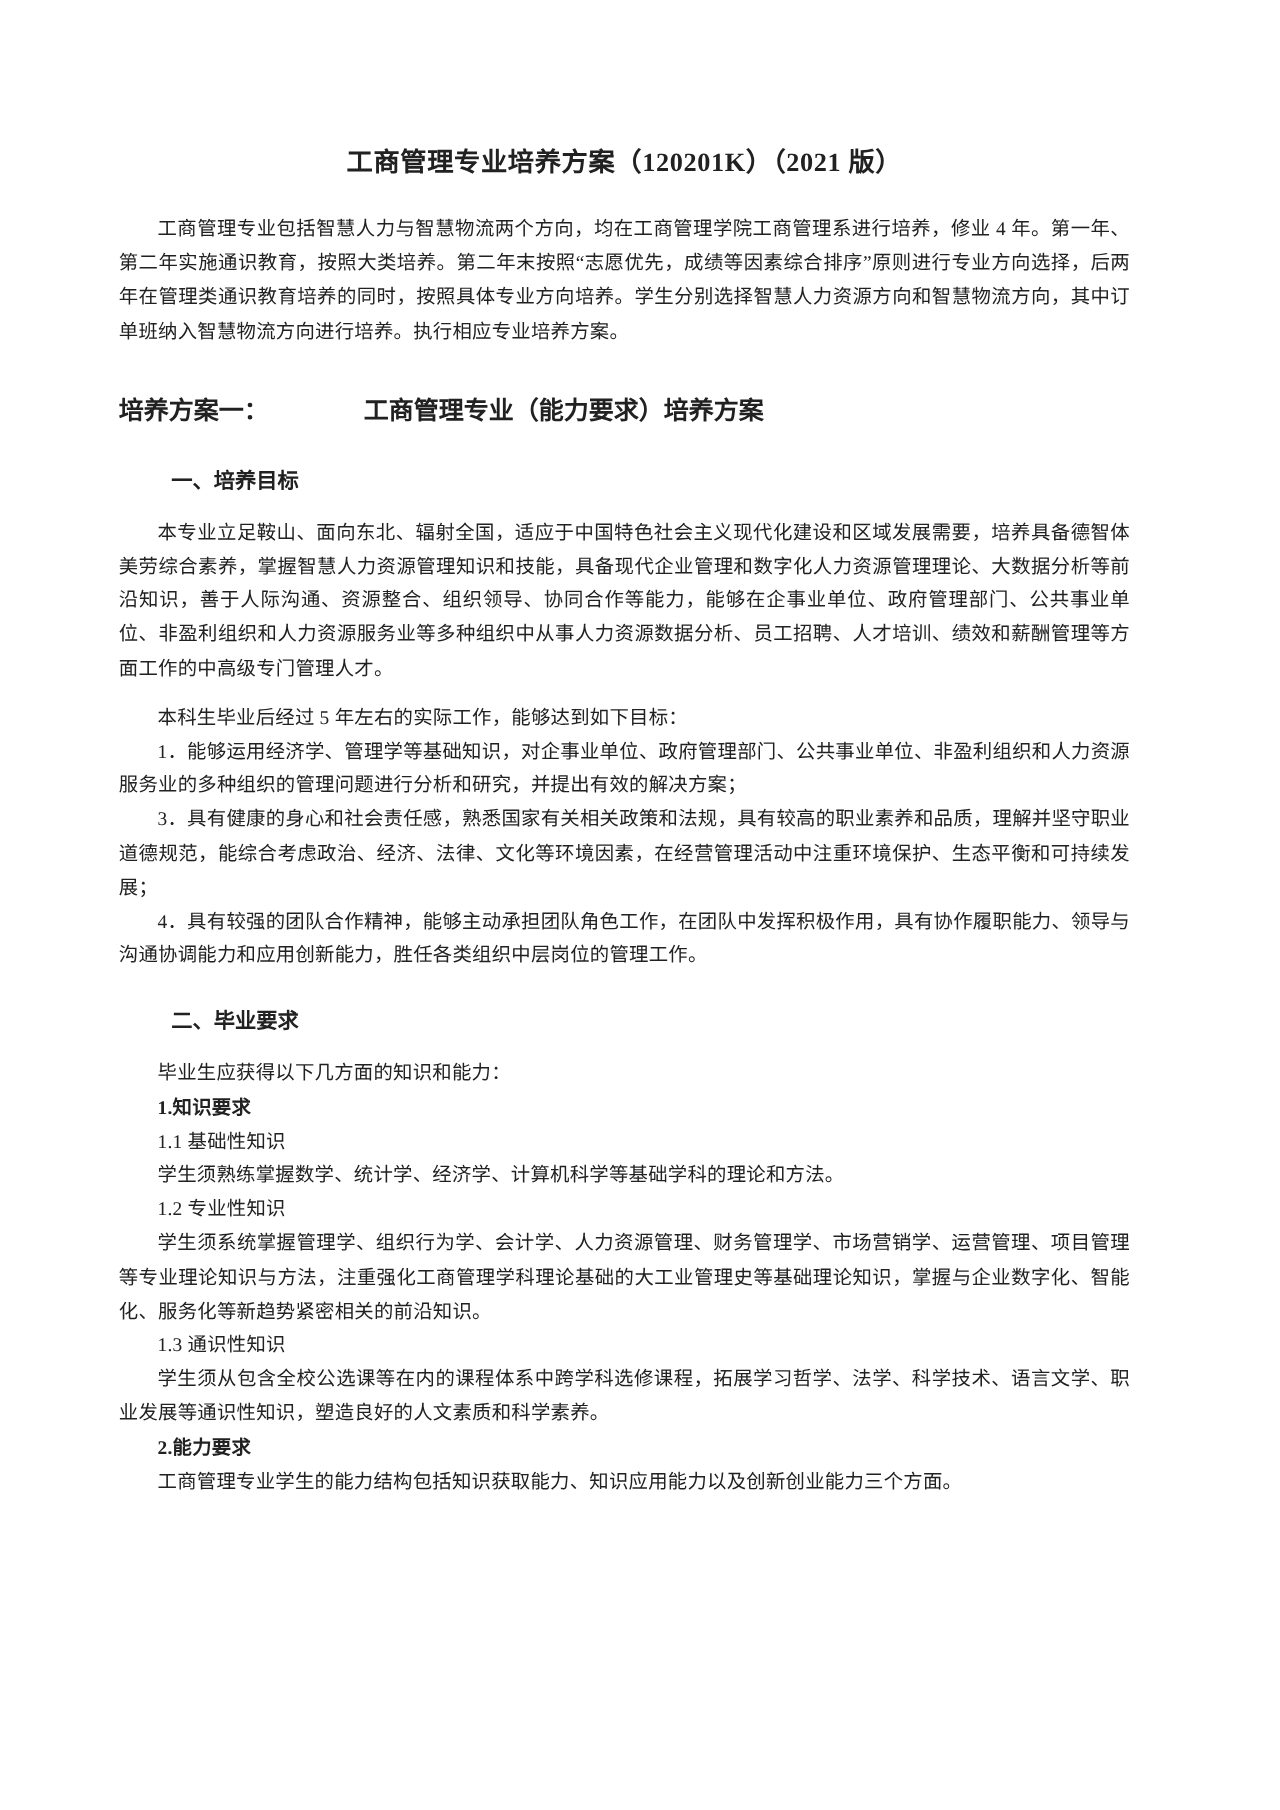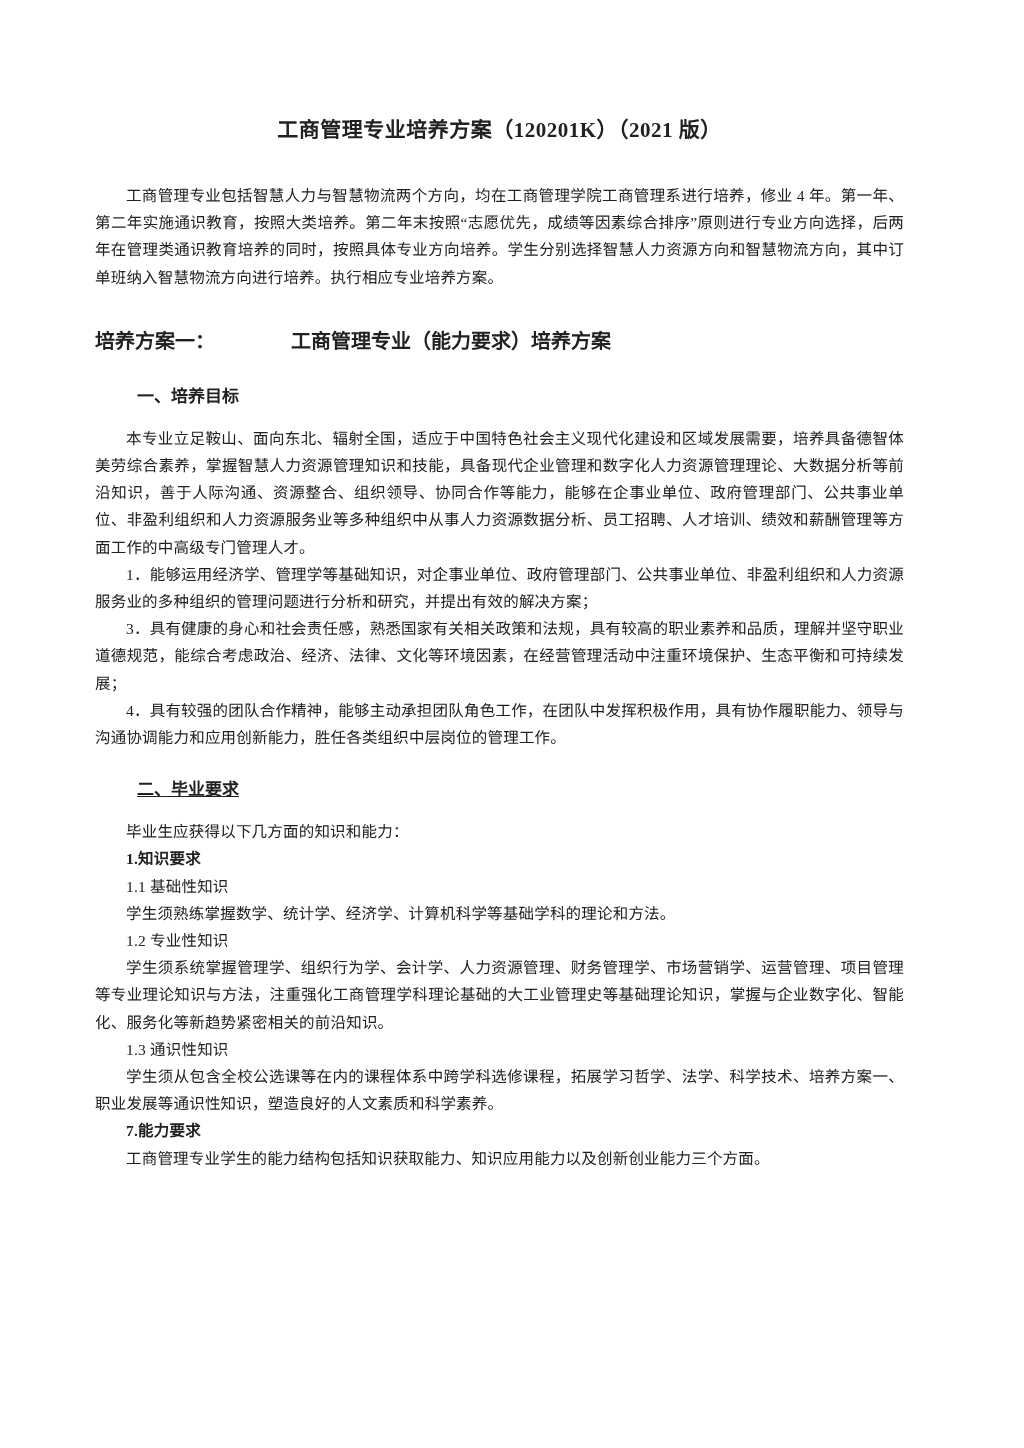--- a/index.html
+++ b/index.html
@@ -35,21 +35,21 @@
   }
   p.body {
     margin: 0;
     font-size: 15.5px;
     line-height: 27.2px;
     text-align: justify;
     text-indent: 2em;
     letter-spacing: 0.2px;
   }
   p.intro {
-    margin-top: 38px;
+    margin-top: 26px;
   }
   .plan-heading {
     margin-top: 36px;
     font-family: "Liberation Sans", "DejaVu Sans", sans-serif;
     font-weight: bold;
     font-size: 20px;
     line-height: 28px;
     white-space: nowrap;
   }
   .plan-heading .plan-title {
@@ -57,21 +57,20 @@
   }
   .sub-heading {
     font-family: "Liberation Sans", "DejaVu Sans", sans-serif;
     font-weight: bold;
     font-size: 17px;
     line-height: 23px;
     margin: 30px 0 17px 42px;
   }
   .sub-heading.second {
     margin-top: 27px;
-    text-decoration: underline;
   }
   p.lead-gap {
     margin-top: 12px;
   }
   p.bold-label {
     font-weight: bold;
   }
 </style>
 </head>
 <body>
@@ -84,37 +83,38 @@
   <p class="body intro">工商管理专业包括智慧人力与智慧物流两个方向，均在工商管理学院工商管理系进行培养，修业 4 年。第一年、第二年实施通识教育，按照大类培养。第二年末按照“志愿优先，成绩等因素综合排序”原则进行专业方向选择，后两年在管理类通识教育培养的同时，按照具体专业方向培养。学生分别选择智慧人力资源方向和智慧物流方向，其中订单班纳入智慧物流方向进行培养。执行相应专业培养方案。</p>
 
   <div class="plan-heading">
     <span>培养方案一：</span><span class="plan-title">工商管理专业（能力要求）培养方案</span>
   </div>
 
   <div class="sub-heading">一、培养目标</div>
 
   <p class="body">本专业立足鞍山、面向东北、辐射全国，适应于中国特色社会主义现代化建设和区域发展需要，培养具备德智体美劳综合素养，掌握智慧人力资源管理知识和技能，具备现代企业管理和数字化人力资源管理理论、大数据分析等前沿知识，善于人际沟通、资源整合、组织领导、协同合作等能力，能够在企事业单位、政府管理部门、公共事业单位、非盈利组织和人力资源服务业等多种组织中从事人力资源数据分析、员工招聘、人才培训、绩效和薪酬管理等方面工作的中高级专门管理人才。</p>
 
+  <p class="body lead-gap">本科生毕业后经过 5 年左右的实际工作，能够达到如下目标：</p>
 
   <p class="body">1．能够运用经济学、管理学等基础知识，对企事业单位、政府管理部门、公共事业单位、非盈利组织和人力资源服务业的多种组织的管理问题进行分析和研究，并提出有效的解决方案；</p>
   <p class="body">3．具有健康的身心和社会责任感，熟悉国家有关相关政策和法规，具有较高的职业素养和品质，理解并坚守职业道德规范，能综合考虑政治、经济、法律、文化等环境因素，在经营管理活动中注重环境保护、生态平衡和可持续发展；</p>
   <p class="body">4．具有较强的团队合作精神，能够主动承担团队角色工作，在团队中发挥积极作用，具有协作履职能力、领导与沟通协调能力和应用创新能力，胜任各类组织中层岗位的管理工作。</p>
 
   <div class="sub-heading second">二、毕业要求</div>
 
   <p class="body">毕业生应获得以下几方面的知识和能力：</p>
 
   <p class="body bold-label">1.知识要求</p>
 
   <p class="body">1.1 基础性知识</p>
   <p class="body">学生须熟练掌握数学、统计学、经济学、计算机科学等基础学科的理论和方法。</p>
 
   <p class="body">1.2 专业性知识</p>
   <p class="body">学生须系统掌握管理学、组织行为学、会计学、人力资源管理、财务管理学、市场营销学、运营管理、项目管理等专业理论知识与方法，注重强化工商管理学科理论基础的大工业管理史等基础理论知识，掌握与企业数字化、智能化、服务化等新趋势紧密相关的前沿知识。</p>
 
   <p class="body">1.3 通识性知识</p>
-  <p class="body">学生须从包含全校公选课等在内的课程体系中跨学科选修课程，拓展学习哲学、法学、科学技术、培养方案一、职业发展等通识性知识，塑造良好的人文素质和科学素养。</p>
+  <p class="body">学生须从包含全校公选课等在内的课程体系中跨学科选修课程，拓展学习哲学、法学、科学技术、语言文学、职业发展等通识性知识，塑造良好的人文素质和科学素养。</p>
 
-  <p class="body bold-label">7.能力要求</p>
+  <p class="body bold-label">2.能力要求</p>
 
   <p class="body">工商管理专业学生的能力结构包括知识获取能力、知识应用能力以及创新创业能力三个方面。</p>
 
 </div>
 
 </body></html>

